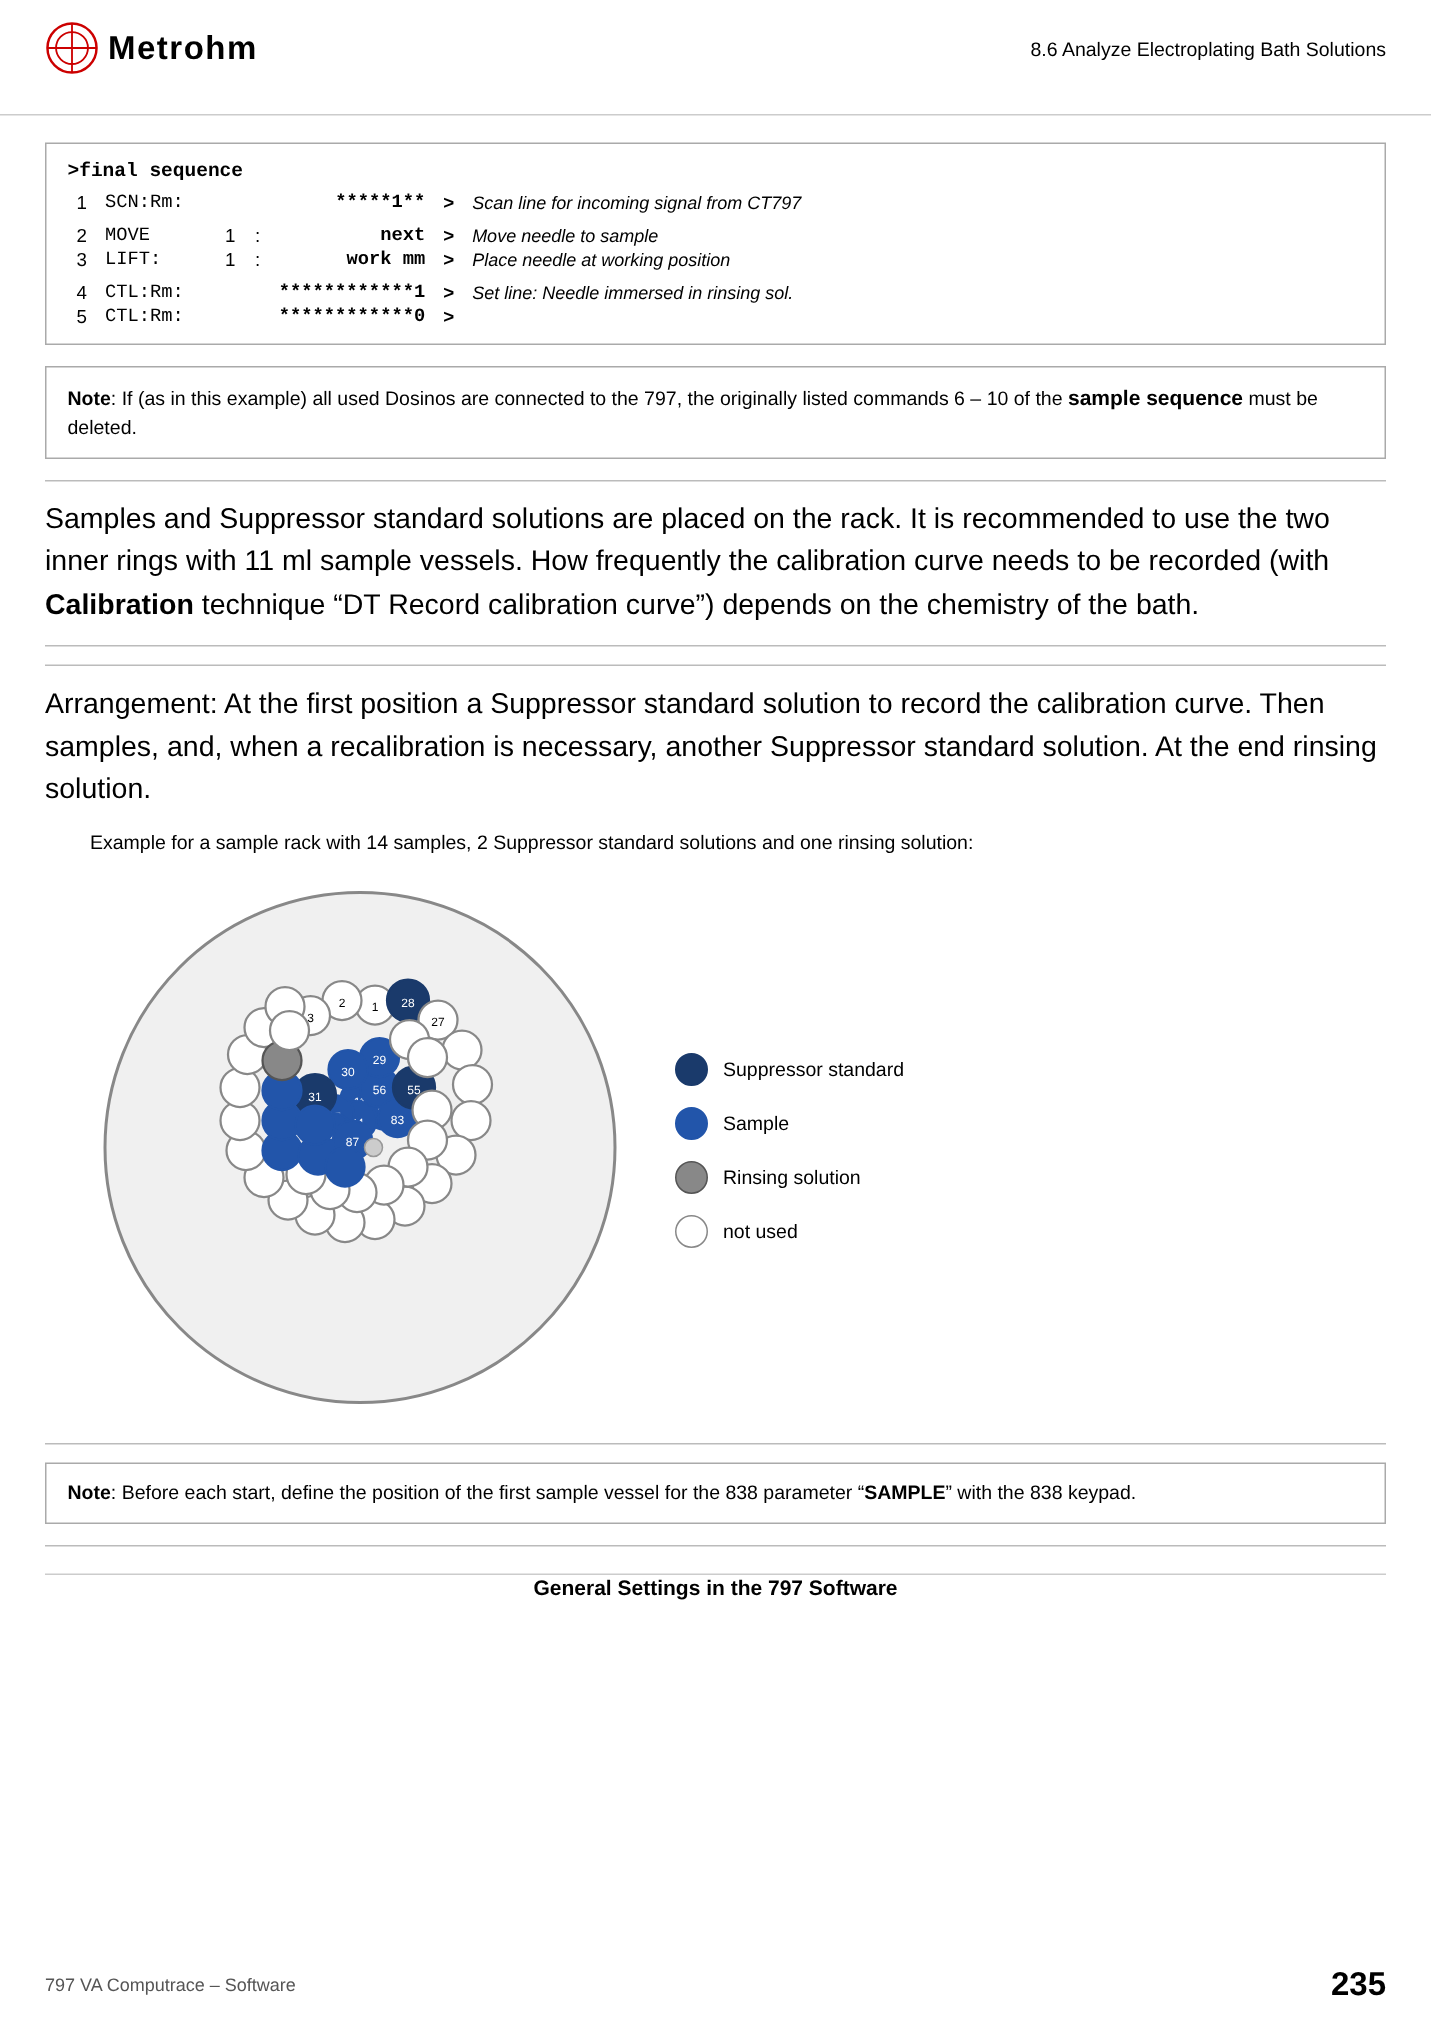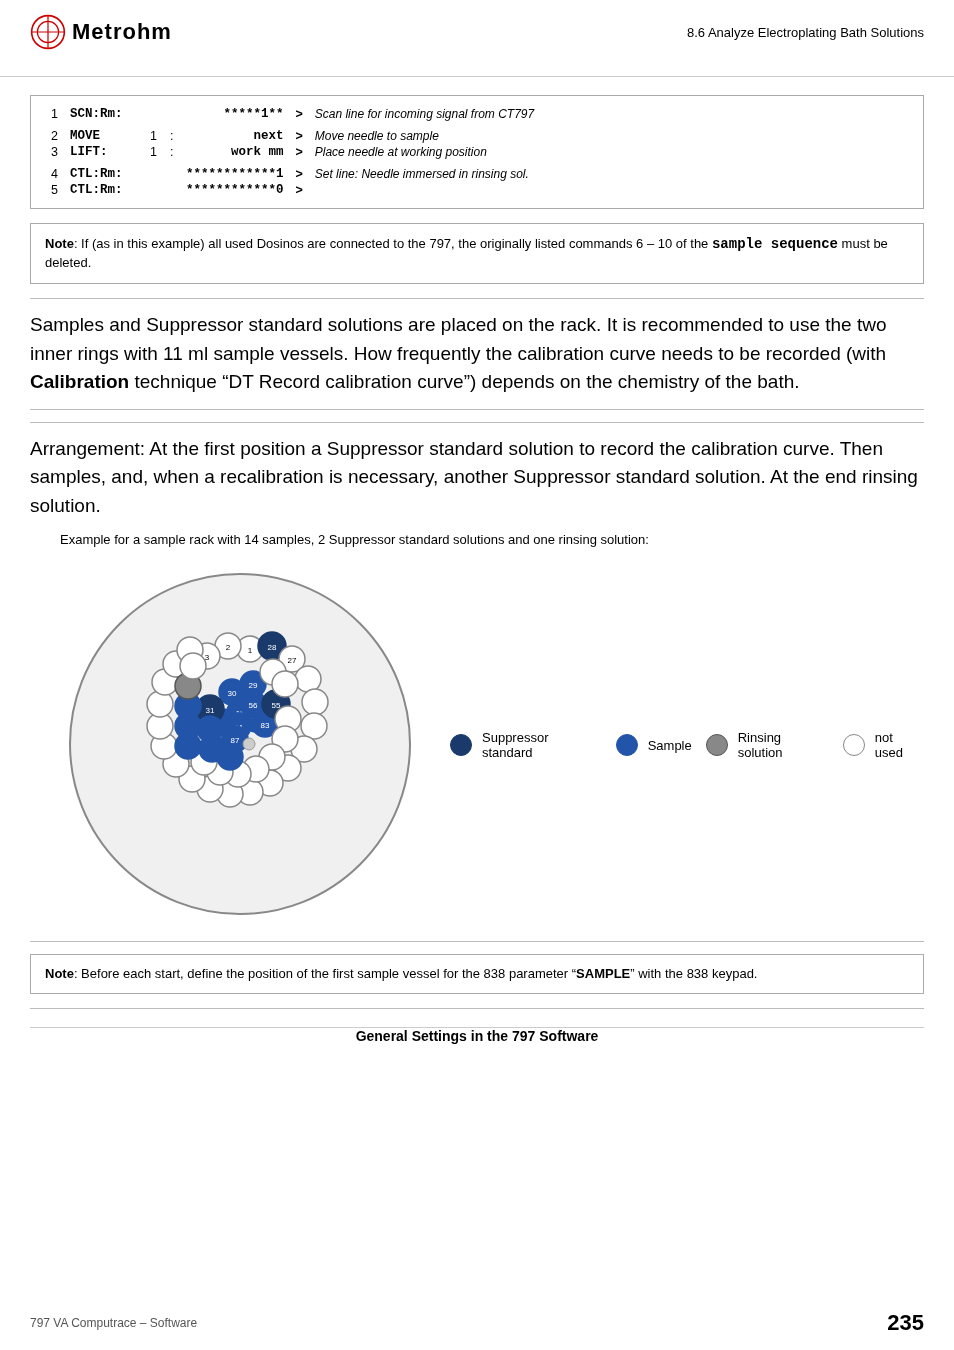--- a/index.html
+++ b/index.html
@@ -68,21 +68,21 @@
       padding: 1px 6px;
       vertical-align: top;
     }
     .cmd-num {
       width: 18px;
       font-weight: normal;
       color: #000;
     }
     .cmd-name {
       font-family: 'Courier New', Courier, monospace;
-      font-weight: bold;
+      font-weight: normal;
       width: 80px;
     }
     .cmd-param1 { width: 20px; }
     .cmd-colon { width: 14px; }
     .cmd-param2 {
       font-family: 'Courier New', Courier, monospace;
       font-weight: bold;
       text-align: right;
       width: 110px;
     }
@@ -100,21 +100,21 @@
     .note-box {
       border: 1px solid #aaa;
       padding: 10px 14px;
       margin-bottom: 14px;
       font-size: 13px;
       line-height: 1.45;
       background: #fff;
     }
     .note-bold { font-weight: bold; }
     .note-mono {
-      font-family: Liberation Mono, monospace;
+      font-family: Liberation Sans, sans-serif;
       font-weight: bold;
       font-size: 14px;
     }
 
     
     .section-heading {
       font-weight: bold;
       font-size: 13.5px;
       margin-bottom: 8px;
       margin-top: 10px;
@@ -143,21 +143,21 @@
       margin: 14px 0 14px 30px;
     }
 
     .rack-svg-container {
       flex-shrink: 0;
     }
 
     
     .legend {
       display: flex;
-      flex-direction: row;
+      flex-direction: column;
       gap: 14px;
     }
     .legend-item {
       display: flex;
       align-items: center;
       gap: 10px;
       font-size: 13px;
     }
     .legend-circle {
       width: 22px;
@@ -214,20 +214,21 @@
       <line x1="2" y1="22" x2="42" y2="22" stroke="#c00" stroke-width="1.5"></line>
     </svg>
     <span class="logo-text">Metrohm</span>
   </div>
   <div class="header-title">8.6  Analyze Electroplating Bath Solutions</div>
 </div>
 
 <div class="main-content">
 
   <div class="cmd-box">
+    <div class="cmd-title">&gt;final sequence</div>
     <table class="cmd-table">
       <tbody id="cmd-tbody">
       <tr>
       <td class="cmd-num">1</td>
       <td class="cmd-name">SCN:Rm:</td>
       <td class="cmd-param1"></td>
       <td class="cmd-colon"></td>
       <td class="cmd-param2">*****1**</td>
       <td class="cmd-arrow">&gt;</td>
       <td class="cmd-desc">Scan line for incoming signal from CT797</td>

